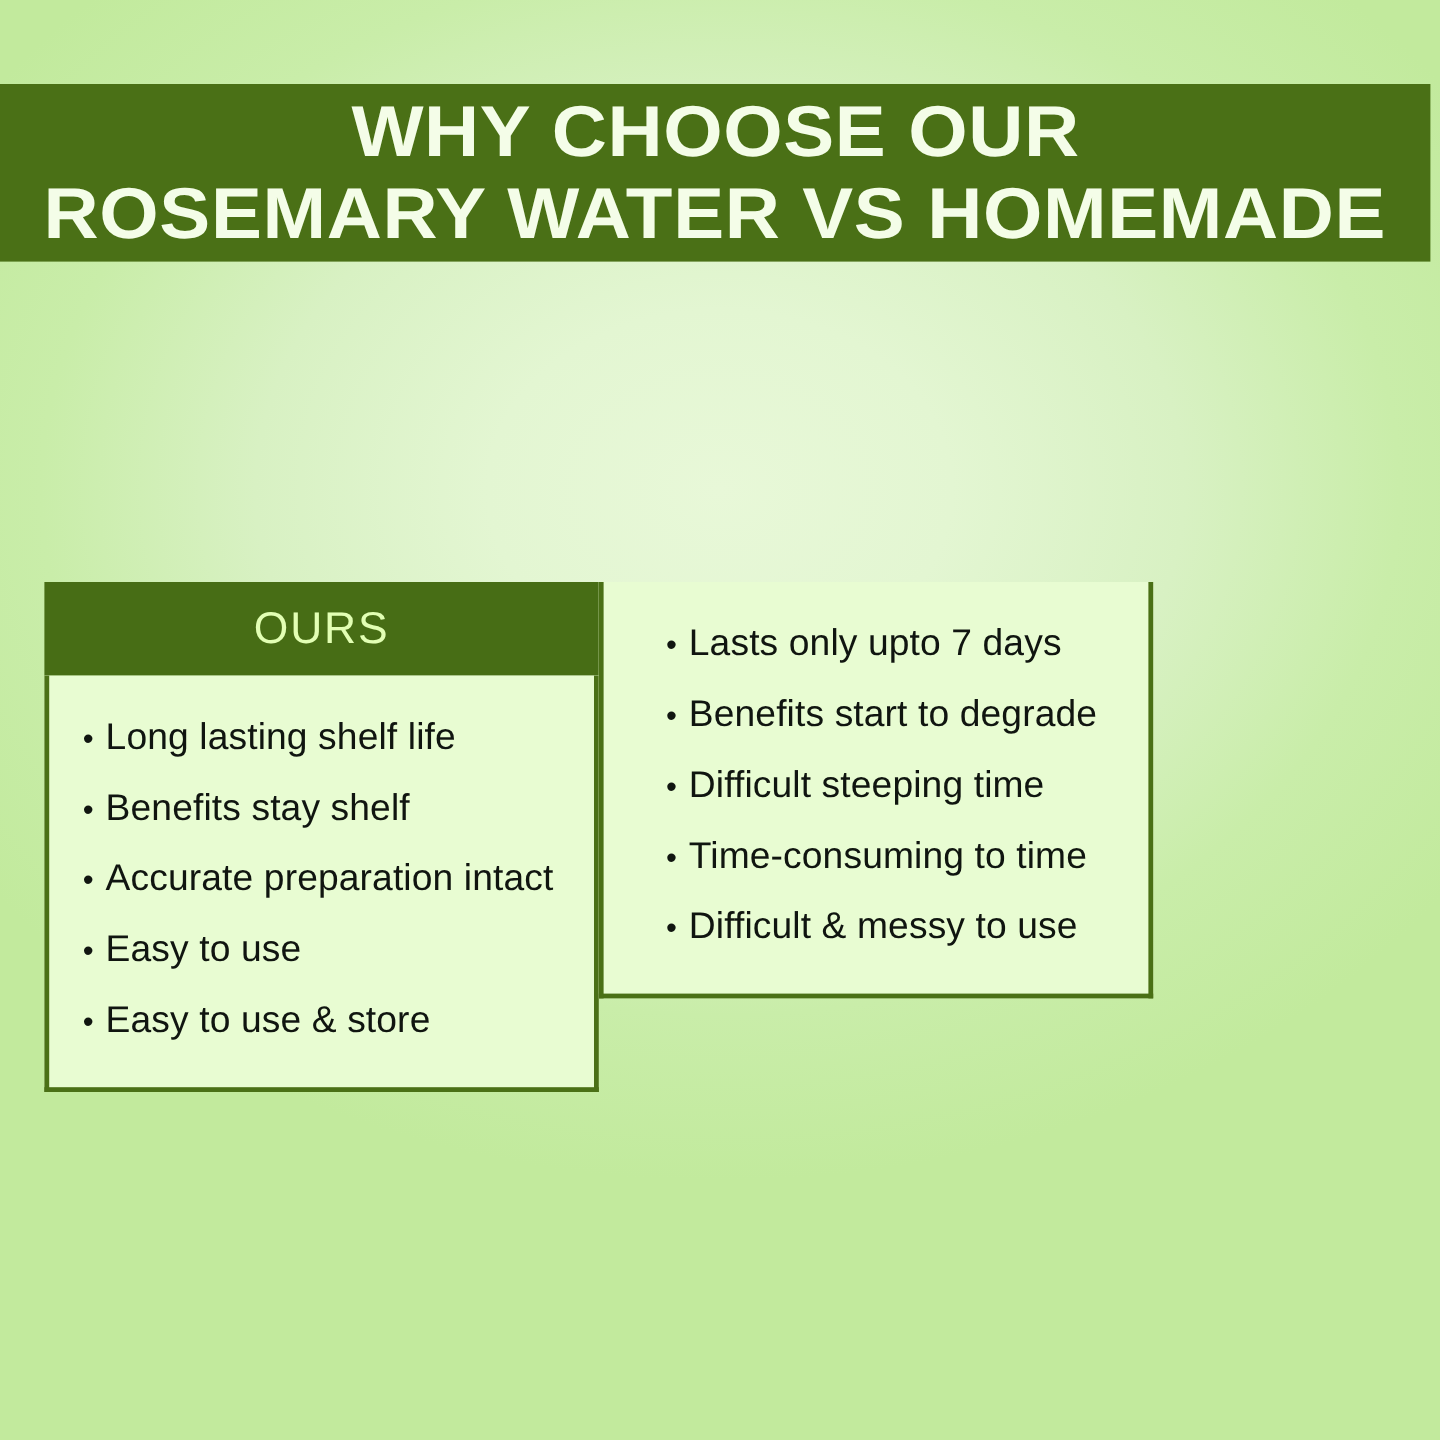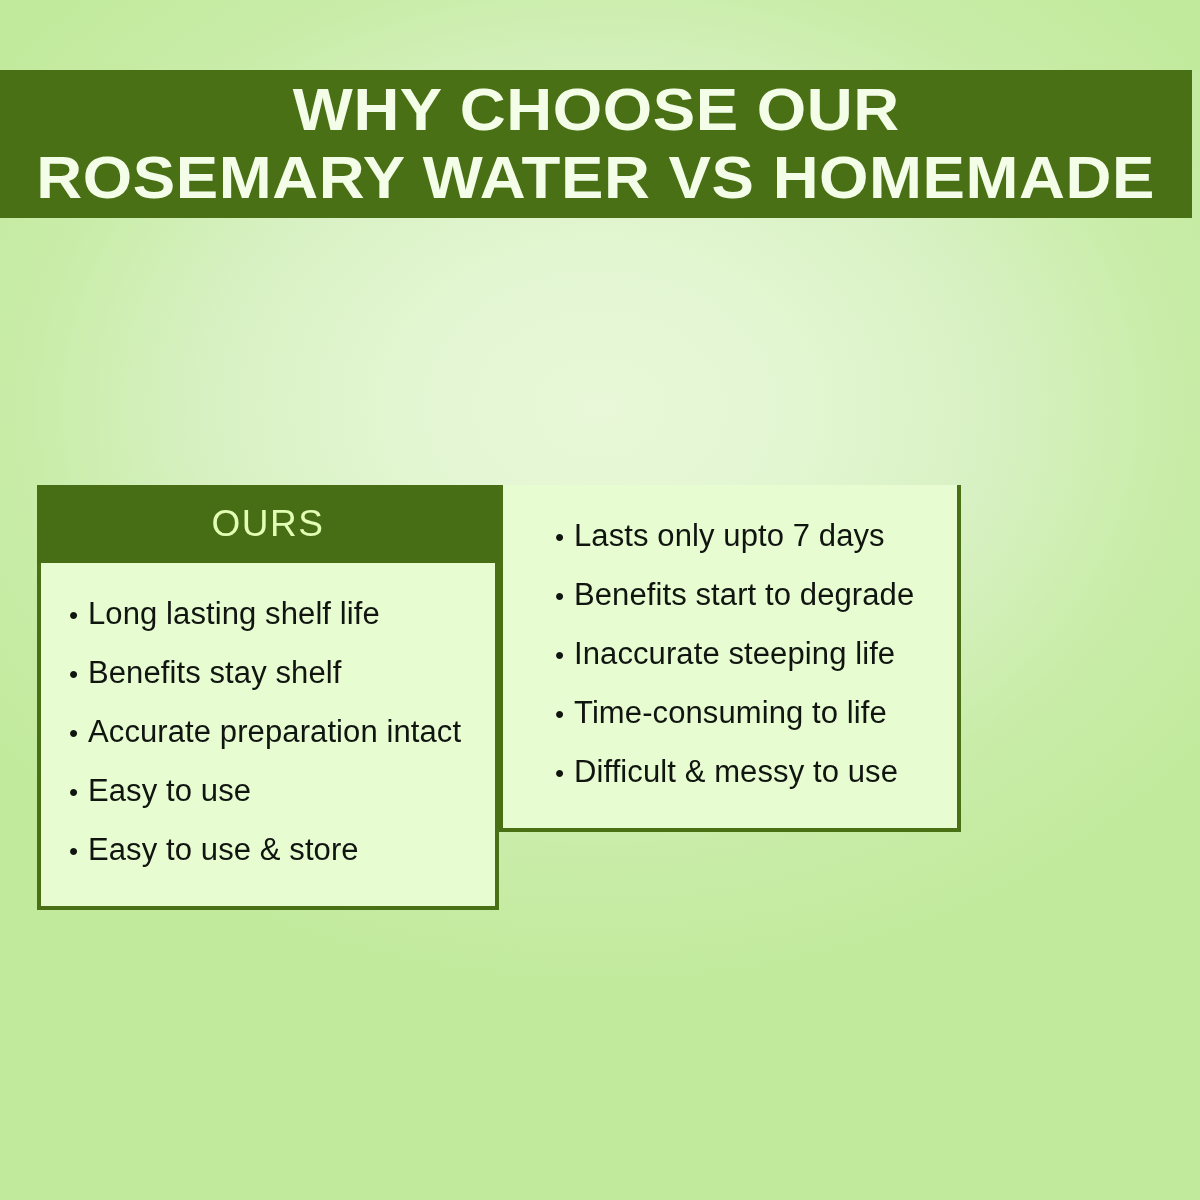--- a/index.html
+++ b/index.html
@@ -169,25 +169,25 @@
           <li class="bullet-item">
             <span class="bullet-dot">•</span>
             <span class="bullet-text">Lasts only upto 7 days</span>
           </li>
           <li class="bullet-item">
             <span class="bullet-dot">•</span>
             <span class="bullet-text">Benefits start to degrade</span>
           </li>
           <li class="bullet-item">
             <span class="bullet-dot">•</span>
-            <span class="bullet-text">Inaccurate steeping life</span>
+            <span class="bullet-text">Difficult steeping time</span>
           </li>
           <li class="bullet-item">
             <span class="bullet-dot">•</span>
-            <span class="bullet-text">Time-consuming to life</span>
+            <span class="bullet-text">Time-consuming to time</span>
           </li>
           <li class="bullet-item">
             <span class="bullet-dot">•</span>
             <span class="bullet-text">Difficult &amp; messy to use</span>
           </li>
         </ul>
       </div>
     </div>
 
   </div>

